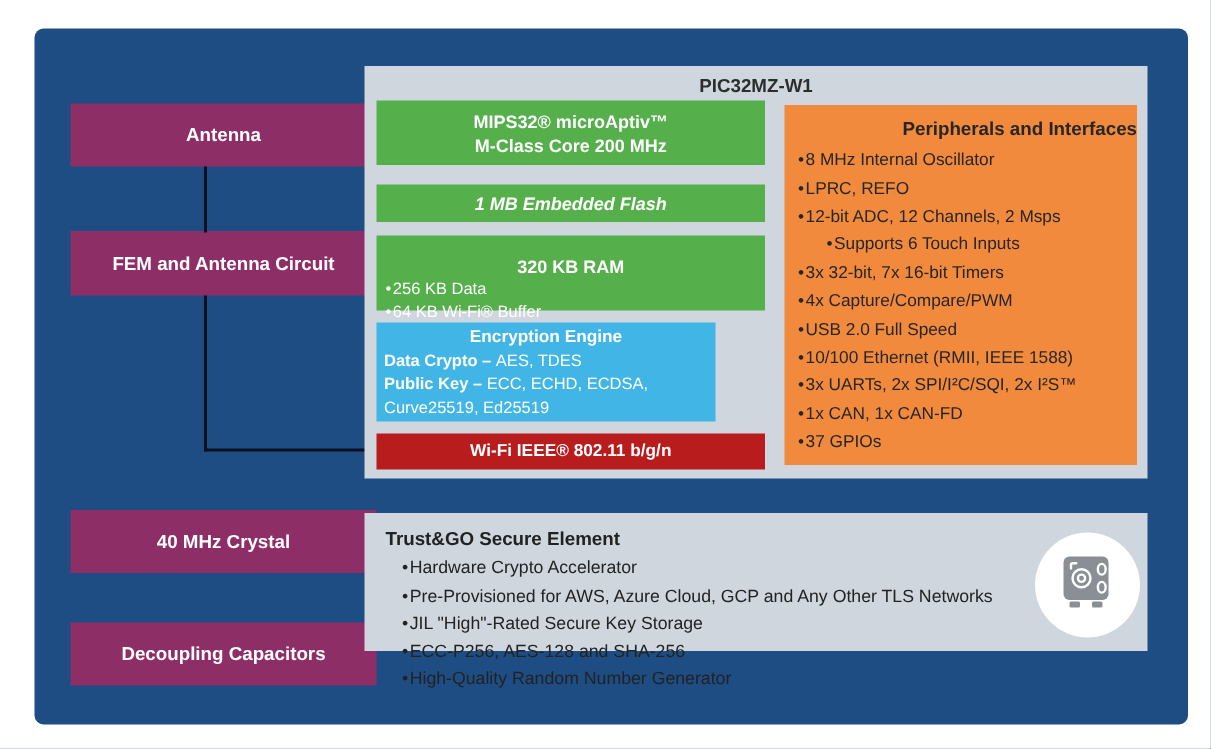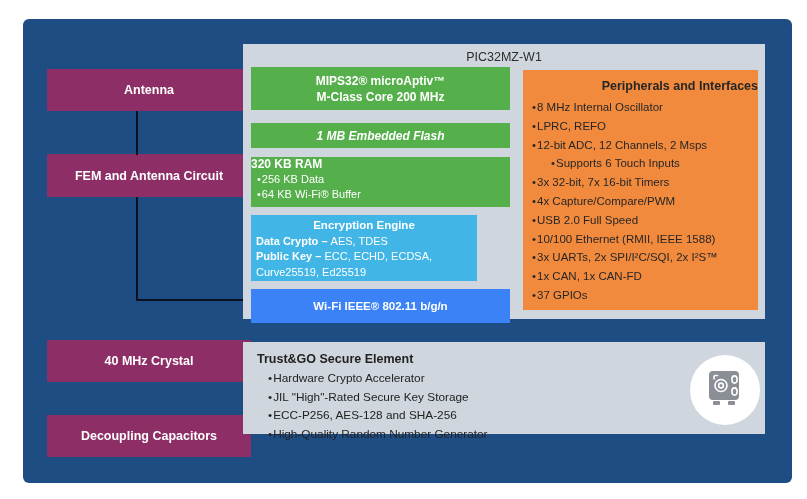--- a/index.html
+++ b/index.html
@@ -16,37 +16,37 @@
   .b-crystal{top:340px;height:42px;}
   .b-decoupling{top:415px;height:42px;}
   
   .conn{position:absolute;background:#0d1020;}
   .c1{left:136px;top:111px;width:2px;height:44px;}
   .c2v{left:136px;top:197px;width:2px;height:104px;}
   .c2h{left:136px;top:299px;width:116px;height:2px;}
   
   .chip{position:absolute;left:243px;top:44px;width:522px;height:275px;background:#CFD6DD;}
   .chip-title{position:absolute;top:6px;left:0;right:0;text-align:center;
-              font-weight:normal;font-size:12.5px;color:#2D2D2D;}
+              font-weight:bold;font-size:12.5px;color:#2D2D2D;}
   .inner{position:absolute;color:#fff;box-sizing:border-box;}
   .green{background:#55AF4B;}
   .cpu{left:8px;top:23px;width:259px;height:43px;display:flex;flex-direction:column;
        justify-content:center;text-align:center;font-weight:bold;font-size:12px;line-height:16px;}
   .flash{left:8px;top:79px;width:259px;height:25px;display:flex;align-items:center;
          justify-content:center;font-weight:bold;font-size:12px;font-style:italic;}
   .ram{left:8px;top:113px;width:259px;height:50px;font-size:11px;line-height:15px;}
-  .ram-title{text-align:left;font-weight:bold;font-size:12px;margin-top:0;}
+  .ram-title{text-align:center;font-weight:bold;font-size:12px;margin-top:14px;}
   .blk-list{list-style:none;margin:0;padding:0 0 0 6px;}
   .blk-list li::before{content:"\2022";margin-right:1px;}
   .enc{left:8px;top:171px;width:226px;height:66px;background:#41B6E6;
        font-size:11px;line-height:15.5px;}
   .enc-title{text-align:center;font-weight:bold;font-size:11.5px;margin-top:3px;}
   .enc-line{padding:0 5px;}
   .bold{font-weight:bold;}
-  .wifiblk{left:8px;top:245px;width:259px;height:34px;background:#3b82f6;display:flex;
+  .wifiblk{left:8px;top:245px;width:259px;height:24px;background:#b91c1c;display:flex;
            align-items:center;justify-content:center;font-weight:bold;font-size:11.5px;}
   
   .orange{position:absolute;left:280px;top:26px;width:235px;height:240px;
           background:#F28A3D;color:#262626;box-sizing:border-box;}
   .orange-title{text-align:right;font-weight:bold;font-size:12.5px;margin-top:9px;}
   .orange-list{list-style:none;margin:5px 0 0;padding:0 4px 0 9px;font-size:11.5px;line-height:18.8px;}
   .orange-list li::before{content:"\2022";margin-right:1px;}
   .orange-list li.indent{padding-left:19px;}
   
   .secure{position:absolute;left:243px;top:342px;width:522px;height:92px;
@@ -129,20 +129,21 @@
         <li>1x CAN, 1x CAN-FD</li>
         <li>37 GPIOs</li>
       </ul>
     </div>
   </div>
 
   <div class="secure">
     <div class="secure-title">Trust&amp;GO Secure Element</div>
     <ul class="secure-list">
       <li>Hardware Crypto Accelerator</li>
+      <li>Pre-Provisioned for AWS, Azure Cloud, GCP and Any Other TLS Networks</li>
       <li>JIL "High"-Rated Secure Key Storage</li>
       <li>ECC-P256, AES-128 and SHA-256</li>
       <li>High-Quality Random Number Generator</li>
     </ul>
     <div class="badge">
       <span>
         <svg width="44" height="44" viewBox="0 0 44 44" aria-hidden="true">
           <g fill="#8A8F95">
             <rect x="6" y="5" width="30" height="29" rx="4"></rect>
             <rect x="10" y="35" width="7" height="4" rx="1"></rect>

